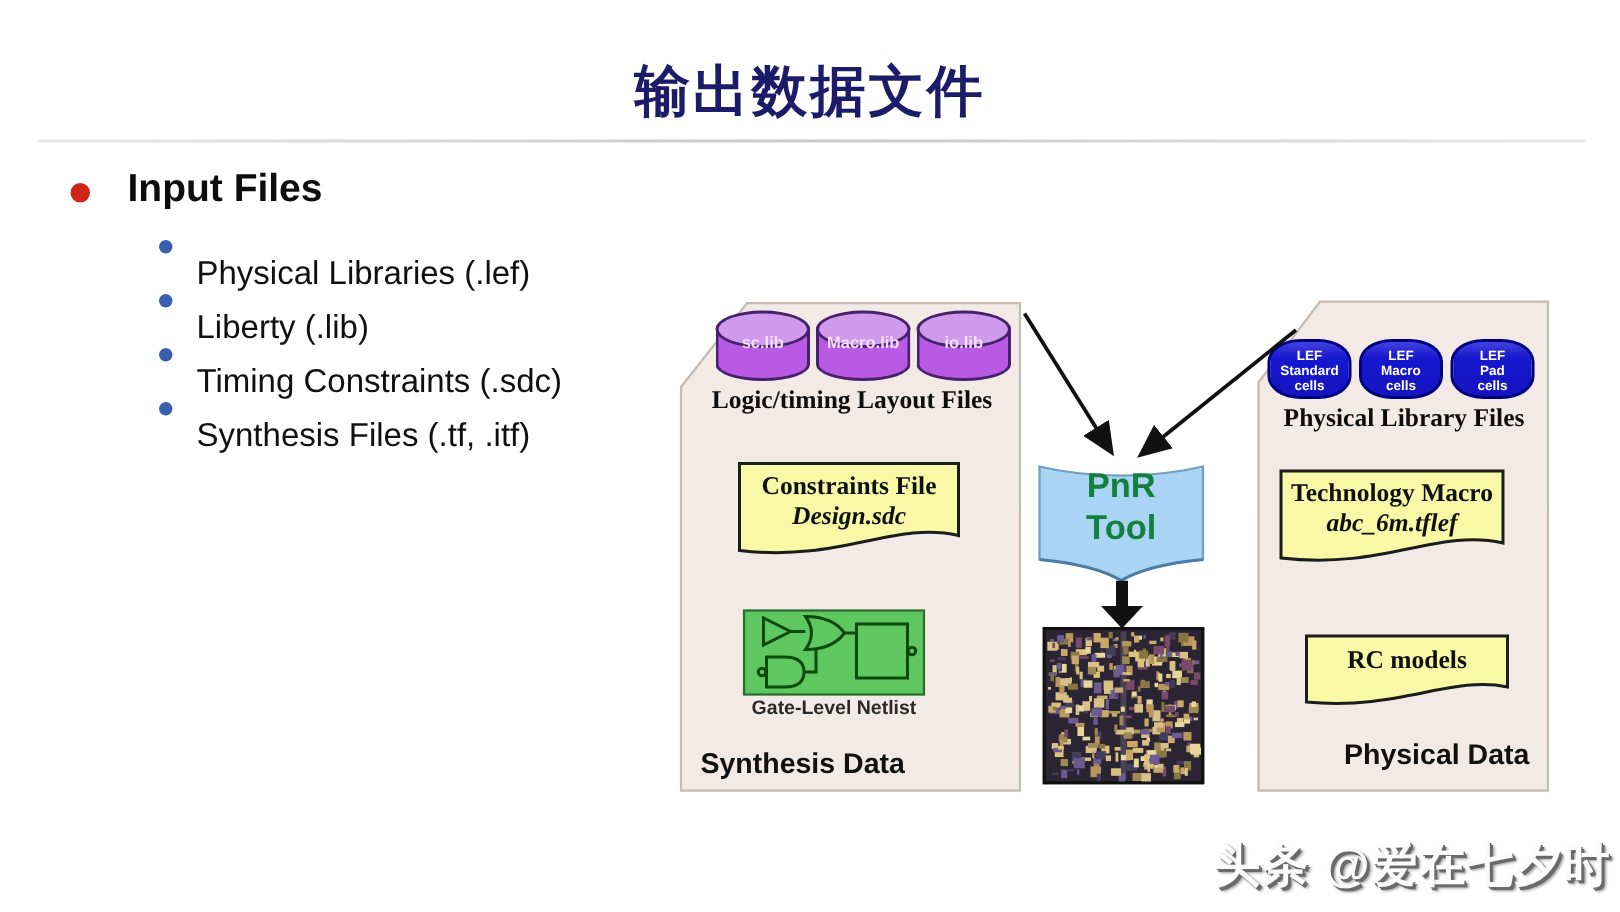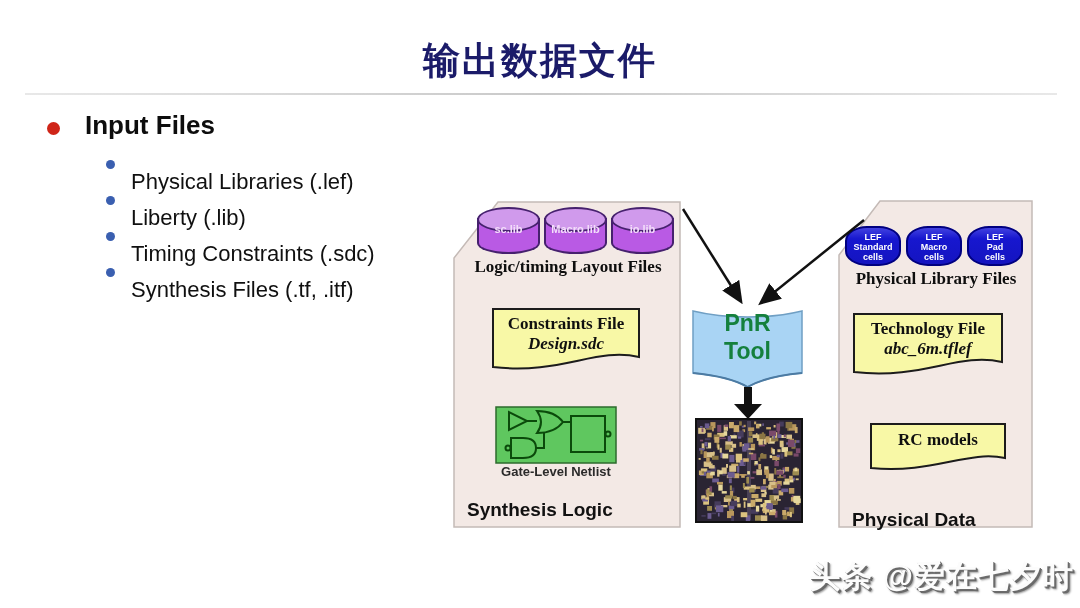--- a/index.html
+++ b/index.html
@@ -112,21 +112,21 @@
       <path d="M68,16 H76"></path>
       <path d="M16,32 H28 Q41,32 41,42 Q41,52 28,52 H16 Z"></path>
       <circle cx="13" cy="42" r="2.5"></circle>
       <path d="M41,42 H49 V27"></path>
       <rect x="76" y="10" width="34" height="36"></rect>
       <circle cx="113" cy="28" r="2.5"></circle>
     </g>
   </svg>
   <div class="netlist-label">Gate-Level Netlist</div>
 
-  <div class="footer-label" style="left:467px; top:499px;">Synthesis Logic</div>
+  <div class="footer-label" style="left:467px; top:499px;">Synthesis Data</div>
 
   <svg class="abs" style="left:838px; top:200px;" width="196" height="329">
     <polygon points="42,1 194,1 194,327 1,327 1,55" fill="#f3e9e5" stroke="#c4bab6" stroke-width="1.5"></polygon>
   </svg>
 
   <div class="lef" style="left:845px; top:226px;">LEF
 Standard
 cells</div>
   <div class="lef" style="left:906px; top:226px;">LEF
 Macro
@@ -134,30 +134,30 @@
   <div class="lef" style="left:967px; top:226px;">LEF
 Pad
 cells</div>
 
   <div class="panel-title" style="left:840px; top:269px; width:192px;">Physical Library Files</div>
 
   <svg class="abs" style="left:852px; top:312px;" width="152" height="68">
     <path d="M2,2 H150 V50 C106,40 71,68 2,60 Z" fill="#f8f8a6" stroke="#1c1c1c" stroke-width="2"></path>
   </svg>
   <div class="doc-text" style="left:852px; top:319px; width:152px;">
-    <div>Technology File</div>
+    <div>Technology Macro</div>
     <div class="it">abc_6m.tflef</div>
   </div>
 
   <svg class="abs" style="left:869px; top:422px;" width="138" height="52">
     <path d="M2,2 H136 V36 C98,28 64,52 2,46 Z" fill="#f8f8a6" stroke="#1c1c1c" stroke-width="2"></path>
   </svg>
   <div class="doc-text" style="left:869px; top:430px; width:138px;">RC models</div>
 
-  <div class="footer-label" style="left:852px; top:493px;margin-top:16px;">Physical Data</div>
+  <div class="footer-label" style="left:896px; top:493px;">Physical Data</div>
 
   <svg class="abs" style="left:640px; top:195px;" width="260" height="125">
     <defs>
       <marker id="ah" markerWidth="9" markerHeight="8" refX="7" refY="4" orient="auto">
         <polygon points="0,0 9,4 0,8" fill="#111"></polygon>
       </marker>
     </defs>
     <line x1="43" y1="14" x2="100" y2="105" stroke="#111" stroke-width="2.5" marker-end="url(#ah)"></line>
     <line x1="224" y1="25" x2="122" y2="107" stroke="#111" stroke-width="2.5" marker-end="url(#ah)"></line>
   </svg>

